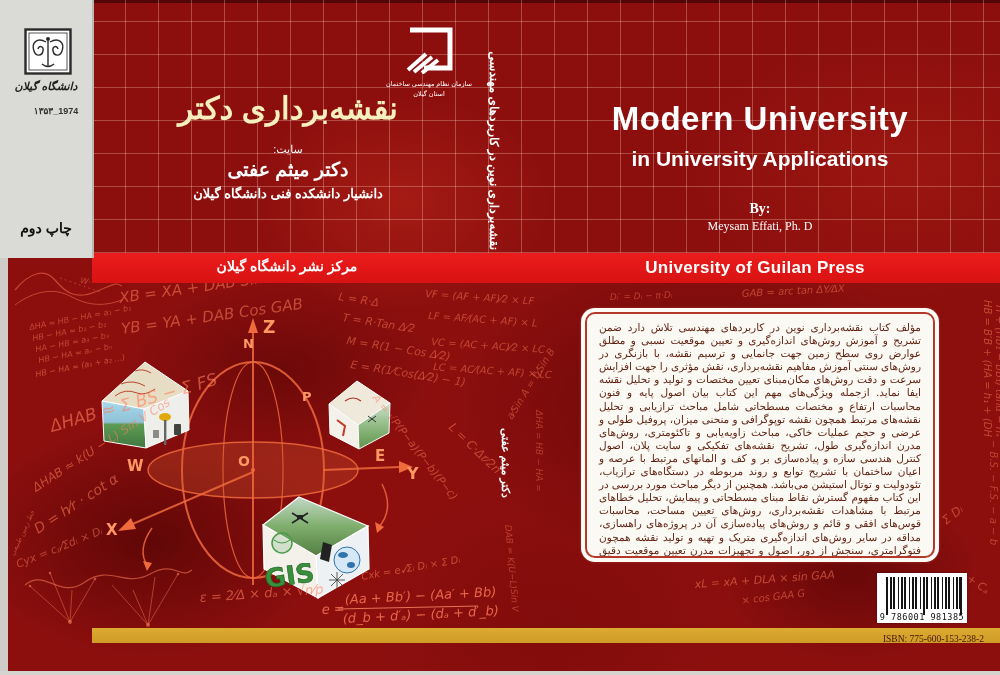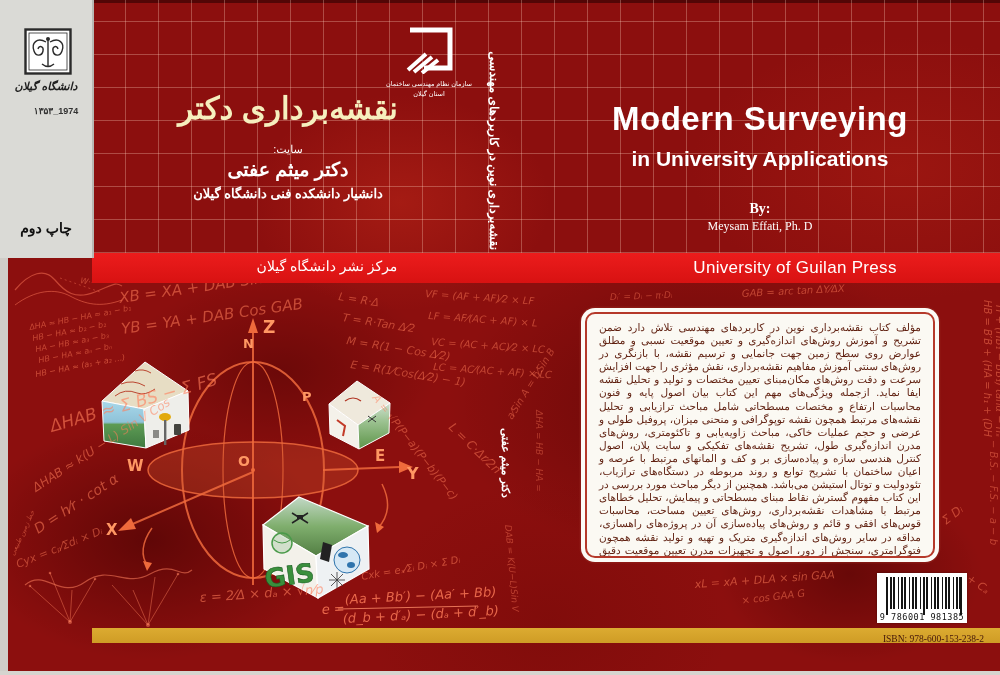--- a/index.html
+++ b/index.html
@@ -25,21 +25,21 @@
   #flap{left:0;top:0;width:92px;height:258px;background:#dadad6;border-right:2px solid #b9b8b3;}
   #leftedge{left:0;top:258px;width:8px;height:417px;background:#cfcdc8;}
   #bottomedge{left:0;top:671px;width:1000px;height:4px;background:#d6d4cf;}
   .flap-logo{left:24px;top:28px;width:48px;height:50px;}
   .flap-callig{left:0;top:80px;width:92px;text-align:center;color:#1e1e1e;
     font-family:"DejaVu Serif",serif;font-style:italic;font-weight:bold;font-size:11px;}
   .flap-years{left:0;top:96px;width:112px;text-align:center;color:#333;font-weight:bold;font-size:9px;letter-spacing:.5px;margin-top:10px;}
   .flap-edition{left:0;top:220px;width:92px;text-align:center;color:#101010;font-weight:bold;font-size:14px;direction:rtl;}
   
   #band{left:92px;top:253px;width:908px;height:30px;background:linear-gradient(#ec1c1c,#d81212);}
-  .band-label{top:258px;color:#fff;font-weight:normal;text-align:center;margin-left:40px;}
+  .band-label{top:258px;color:#fff;font-weight:bold;text-align:center;}
   #band-fa{left:92px;width:390px;font-size:14px;direction:rtl;}
   #band-en{left:545px;width:420px;font-size:17px;letter-spacing:.3px;}
   
   #fa-title{left:140px;top:90px;width:296px;text-align:center;color:#fff;direction:rtl;}
   #fa-title .t1{font-size:31px;font-weight:bold;color:#f6efbe;line-height:1.25;}
   #fa-title .t2{font-size:22px;font-weight:bold;margin-top:2px;}
   #fa-title .by{font-size:11px;margin-top:14px;}
   #fa-title .auth{font-size:19px;font-weight:bold;margin-top:2px;}
   #fa-title .aff{font-size:13px;font-weight:bold;margin-top:5px;}
   
@@ -287,37 +287,37 @@
       </g>
     </svg>
     <div class="l1">سازمان نظام مهندسی ساختمان</div>
     <div class="l2">استان گیلان</div>
   </div>
 
   <div class="abs" id="spine-title">نقشه‌برداری نوین در کاربردهای مهندسی</div>
   <div class="abs" id="spine-author">دکتر میثم عفتی</div>
 
   <div class="abs" id="en-title">
-    <div class="t1">Modern Surveying</div>
+    <div class="t1">Modern University</div>
     <div class="t2">in University Applications</div>
     <div class="by">By:</div>
     <div class="auth">Meysam Effati, Ph. D</div>
   </div>
 
   <div class="abs" id="desc">
     <p>مؤلف کتاب نقشه‌برداری نوین در کاربردهای مهندسی تلاش دارد ضمن تشریح و آموزش روش‌های اندازه‌گیری و تعیین موقعیت نسبی و مطلق عوارض روی سطح زمین جهت جانمایی و ترسیم نقشه، با بازنگری در روش‌های سنتی آموزش مفاهیم نقشه‌برداری، نقش مؤثری را جهت افزایش سرعت و دقت روش‌های مکان‌مبنای تعیین مختصات و تولید و تحلیل نقشه ایفا نماید. ازجمله ویژگی‌های مهم این کتاب بیان اصول پایه و فنون محاسبات ارتفاع و مختصات مسطحاتی شامل مباحث ترازیابی و تحلیل نقشه‌های مرتبط همچون نقشه توپوگرافی و منحنی میزان، پروفیل طولی و عرضی و حجم عملیات خاکی، مباحث زاویه‌یابی و تاکئومتری، روش‌های مدرن اندازه‌گیری طول، تشریح نقشه‌های تفکیکی و سایت پلان، اصول کنترل هندسی سازه و پیاده‌سازی بر و کف و المانهای مرتبط با عرصه و اعیان ساختمان با تشریح توابع و روند مربوطه در دستگاه‌های ترازیاب، تئودولیت و توتال استیشن می‌باشد. همچنین از دیگر مباحث مورد بررسی در این کتاب مفهوم گسترش نقاط مبنای مسطحاتی و پیمایش، تحلیل خطاهای مرتبط با مشاهدات نقشه‌برداری، روش‌های تعیین مساحت، محاسبات قوس‌های افقی و قائم و روش‌های پیاده‌سازی آن در پروژه‌های راهسازی، مداقه در سایر روش‌های اندازه‌گیری متریک و تهیه و تولید نقشه همچون فتوگرامتری، سنجش از دور، اصول و تجهیزات مدرن تعیین موقعیت دقیق ماهواره‌ای و سامانه‌های مرتبط همچون شمیم در کاربردهای مهندسی با رویکردی آموزشی و کاربردی است.</p>
 
   </div>
 
   <div class="abs" id="barcode">
     <div class="bars"></div>
     <div class="g1"></div>
       <div class="g2"></div>
       <div class="g3"></div>
     <div class="digits">9 786001 981385</div>
   </div>
 
   <div class="abs" id="isbn-strip">
-    <span>ISBN: 978-600-153-238-2</span>
+    <span>ISBN: 775-600-153-238-2</span>
   </div>
 
   <div class="abs" id="bottomedge"></div>
 </div>
 
 </body></html>

